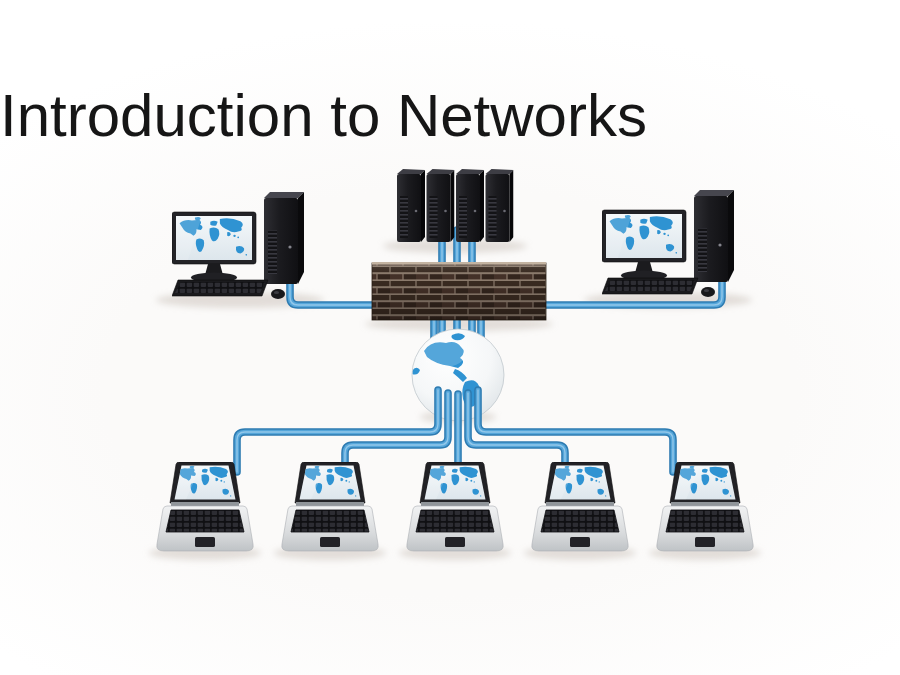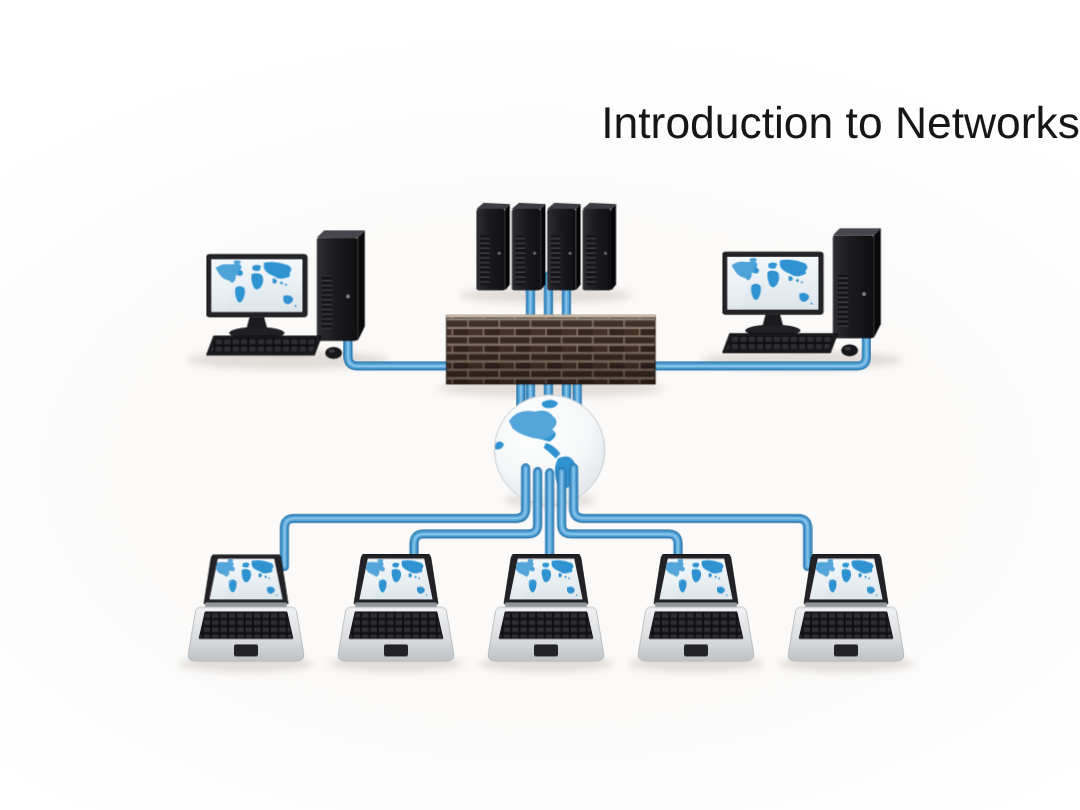--- a/index.html
+++ b/index.html
@@ -3,21 +3,21 @@
 <meta charset="utf-8">
 <style>
   html,body{margin:0;padding:0;background:#fff;}
   #slide{
     position:relative;width:900px;height:675px;overflow:hidden;
     background:radial-gradient(ellipse 70% 55% at 50% 58%, #fbfaf9 55%, #ffffff 100%);
     font-family:"Liberation Sans", sans-serif;
   }
   .title{
     position:absolute;top:84px;left:0;width:100%;
-    text-align:right;font-size:37px;font-weight:400;color:#161616;
+    text-align:left;font-size:60px;font-weight:400;color:#161616;
     letter-spacing:0px;line-height:1.05;
   }
   svg{position:absolute;left:0;top:0;}
   
   .cable-outer use{stroke:#2e7bb1;stroke-width:7.6;fill:none;stroke-linecap:round;stroke-linejoin:round;}
   .cable-inner use{stroke:#55a6da;stroke-width:4.6;fill:none;stroke-linecap:round;stroke-linejoin:round;}
   .cable-core  use{stroke:#9ccdec;stroke-width:1.4;fill:none;stroke-linecap:round;stroke-linejoin:round;opacity:.85;}
   .shadow{fill:#c9c2ba;opacity:.5;}
 </style>
 </head>

